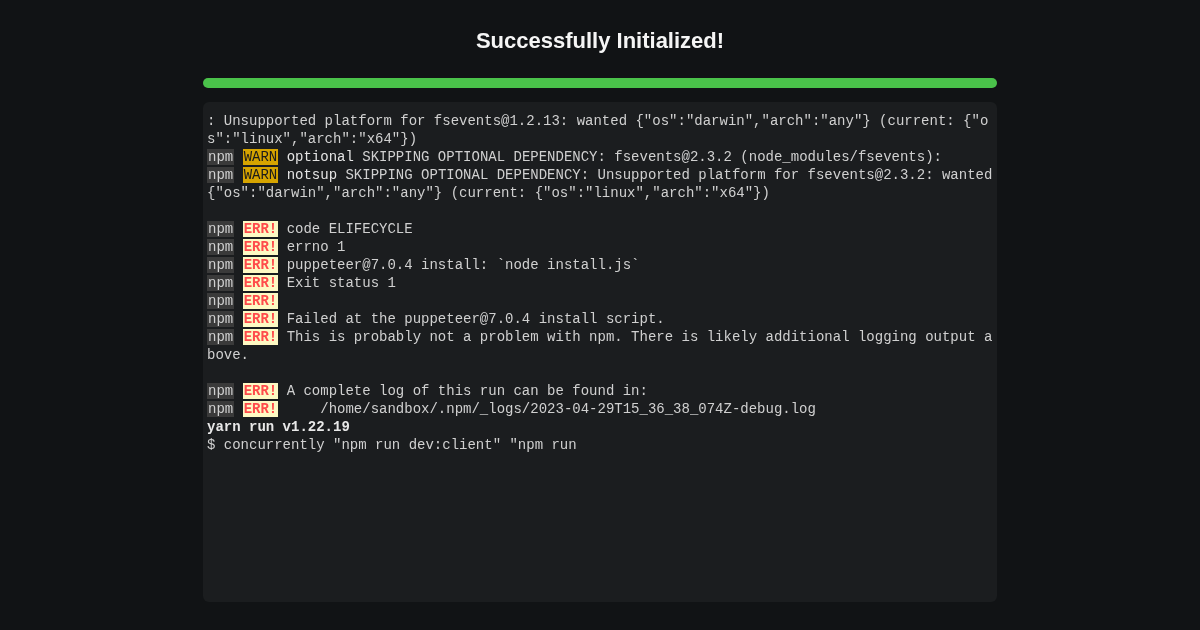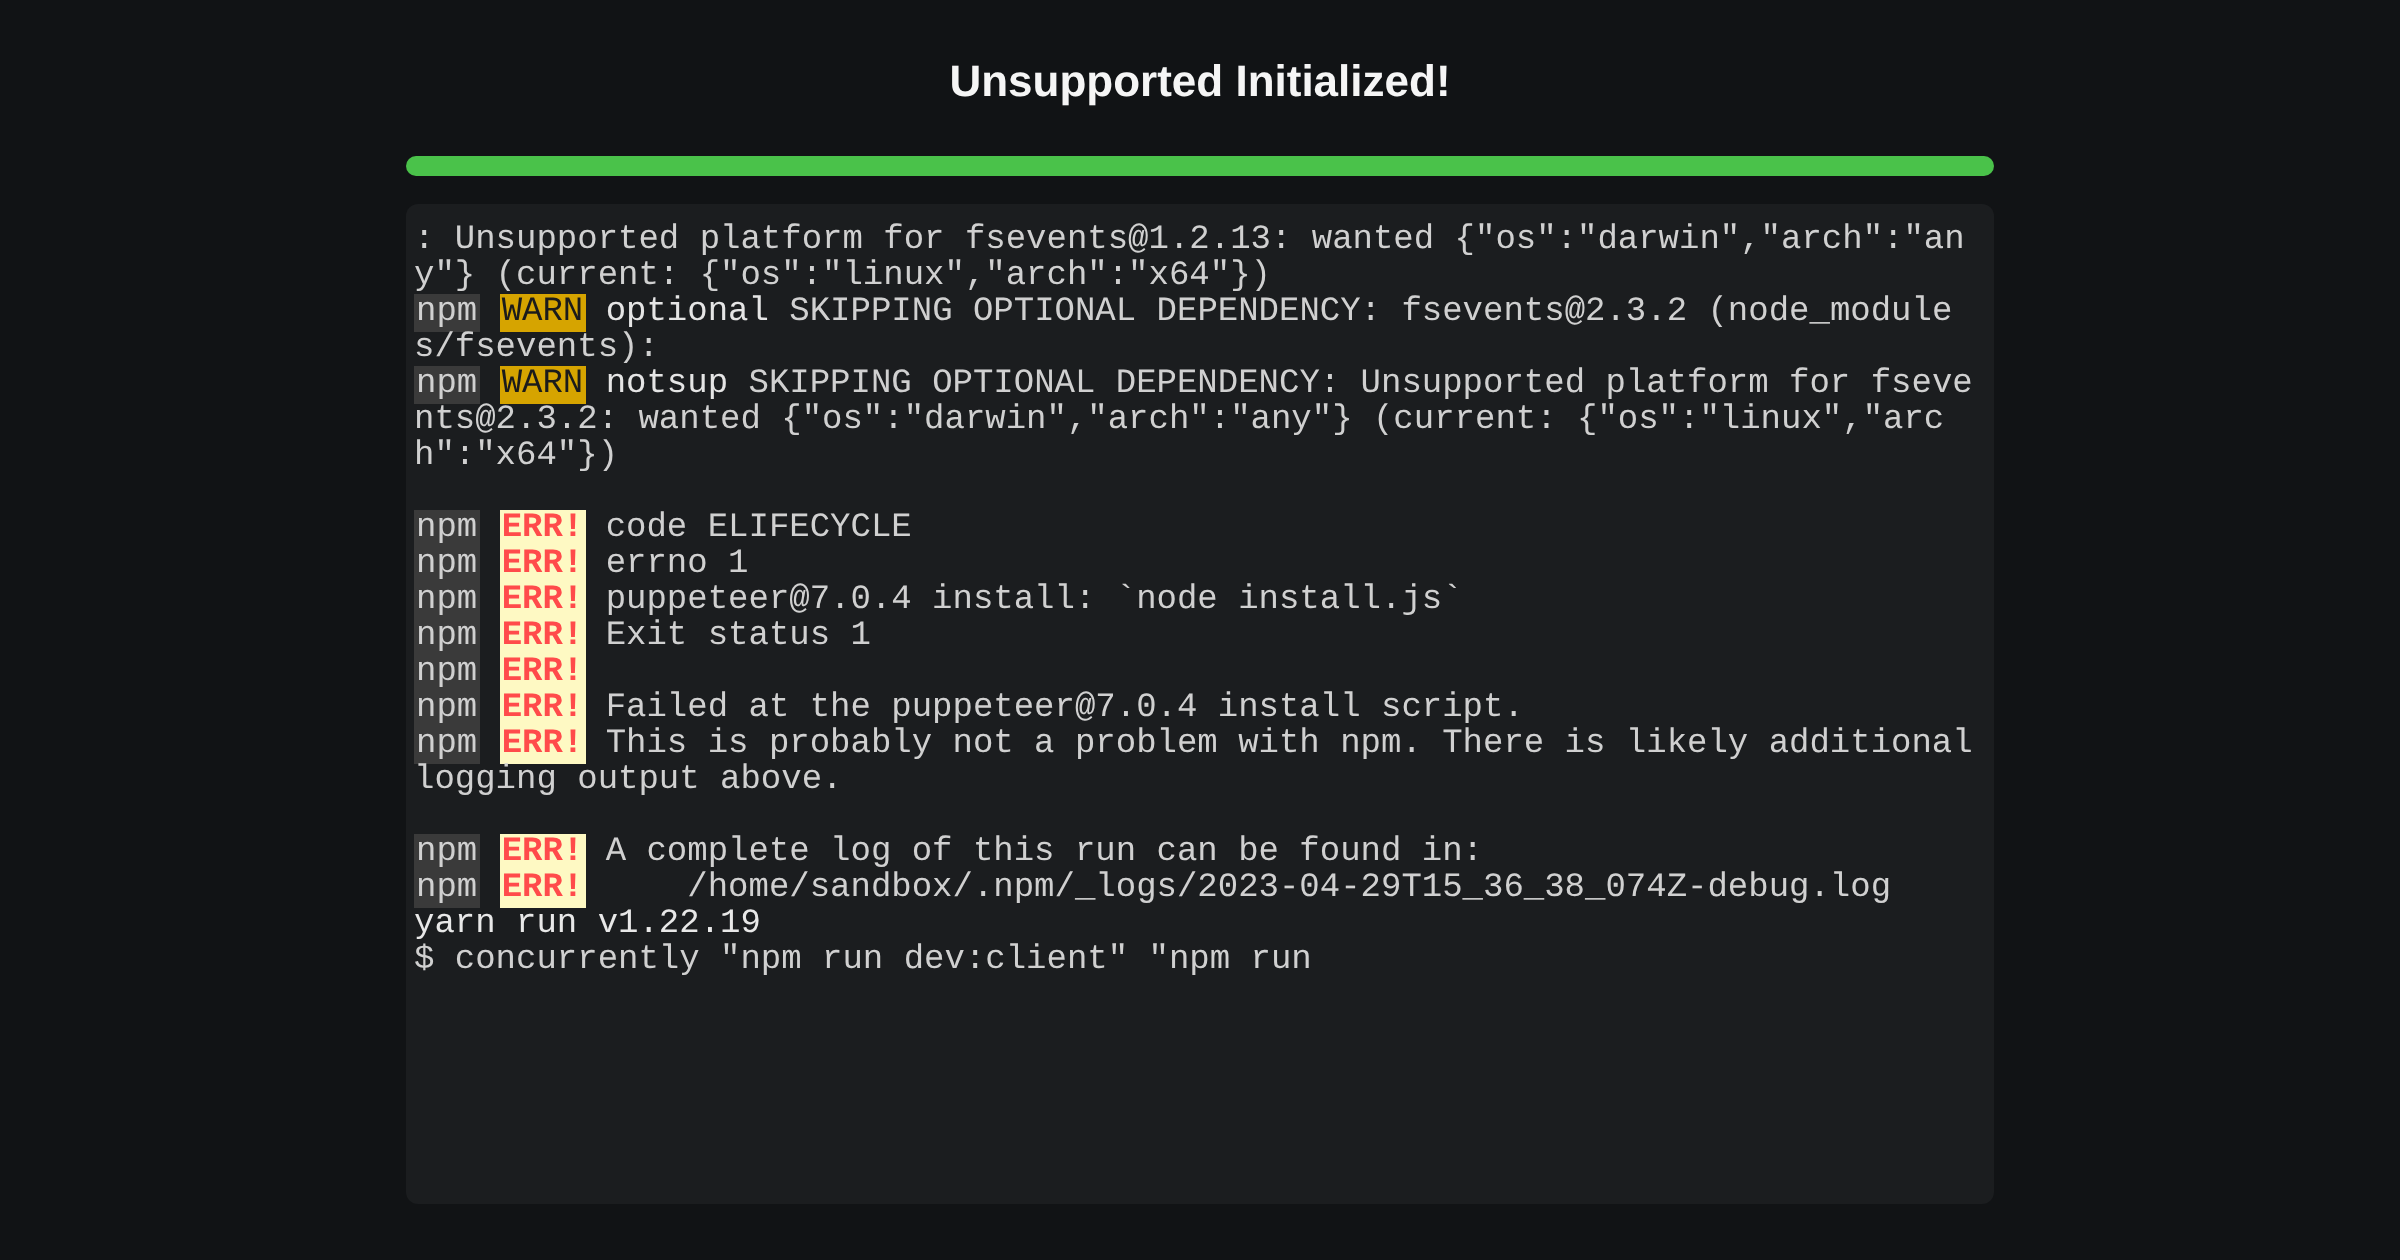--- a/index.html
+++ b/index.html
@@ -30,21 +30,21 @@
       border-radius: 5px;
       margin-bottom: 14px;
     }
     .terminal {
       width: 794px;
       height: 500px;
       background: #1b1d1f;
       border-radius: 6px;
       padding: 10px 4px 10px 4px;
       font-family: "SFMono-Regular", Consolas, "Liberation Mono", Menlo, monospace;
-      font-size: 17px;
+      font-size: 14px;
       line-height: 18px;
       color: #d0d0d0;
       overflow: hidden;
       white-space: pre-wrap;
       word-break: break-all;
     }
     .terminal .line { display: block; }
     .npm-badge {
       background: #3a3a3a;
       color: #d0d0d0;
@@ -55,22 +55,22 @@
       color: #1b1b1b;
       padding: 0 1px;
     }
     .err-badge {
       background: #fef9c3;
       color: #ff4b4b;
       font-weight: 600;
       padding: 0 1px;
     }
     .optional { color: #e5e5e5; }
-    .bold { font-weight: 400; color: #e8e8e8; }
+    .bold { font-weight: 700; color: #e8e8e8; }
   </style>
 </head>
 <body>
 
 <div class="container">
-  <div class="title">Unsupported Initialized!</div>
+  <div class="title">Successfully Initialized!</div>
   <div class="progress-bar"></div>
   <div class="terminal" id="terminal"><span class="line"><span>: Unsupported platform for fsevents@1.2.13: wanted {"os":"darwin","arch":"any"} (current: {"os":"linux","arch":"x64"})</span></span><span class="line"><span class="npm-badge">npm</span><span> </span><span class="warn-badge">WARN</span><span> </span><span class="optional">optional</span><span> SKIPPING OPTIONAL DEPENDENCY: fsevents@2.3.2 (node_modules/fsevents):</span></span><span class="line"><span class="npm-badge">npm</span><span> </span><span class="warn-badge">WARN</span><span> </span><span class="optional">notsup</span><span> SKIPPING OPTIONAL DEPENDENCY: Unsupported platform for fsevents@2.3.2: wanted {"os":"darwin","arch":"any"} (current: {"os":"linux","arch":"x64"})</span></span><span class="line"><span> </span></span><span class="line"><span class="npm-badge">npm</span><span> </span><span class="err-badge">ERR!</span><span> code ELIFECYCLE</span></span><span class="line"><span class="npm-badge">npm</span><span> </span><span class="err-badge">ERR!</span><span> errno 1</span></span><span class="line"><span class="npm-badge">npm</span><span> </span><span class="err-badge">ERR!</span><span> puppeteer@7.0.4 install: `node install.js`</span></span><span class="line"><span class="npm-badge">npm</span><span> </span><span class="err-badge">ERR!</span><span> Exit status 1</span></span><span class="line"><span class="npm-badge">npm</span><span> </span><span class="err-badge">ERR!</span><span> </span></span><span class="line"><span class="npm-badge">npm</span><span> </span><span class="err-badge">ERR!</span><span> Failed at the puppeteer@7.0.4 install script.</span></span><span class="line"><span class="npm-badge">npm</span><span> </span><span class="err-badge">ERR!</span><span> This is probably not a problem with npm. There is likely additional logging output above.</span></span><span class="line"><span> </span></span><span class="line"><span class="npm-badge">npm</span><span> </span><span class="err-badge">ERR!</span><span> A complete log of this run can be found in:</span></span><span class="line"><span class="npm-badge">npm</span><span> </span><span class="err-badge">ERR!</span><span>     /home/sandbox/.npm/_logs/2023-04-29T15_36_38_074Z-debug.log</span></span><span class="line"><span class="bold">yarn run v1.22.19</span></span><span class="line"><span>$ concurrently "npm run dev:client" "npm run</span></span></div>
 </div>
 
 </body></html>

